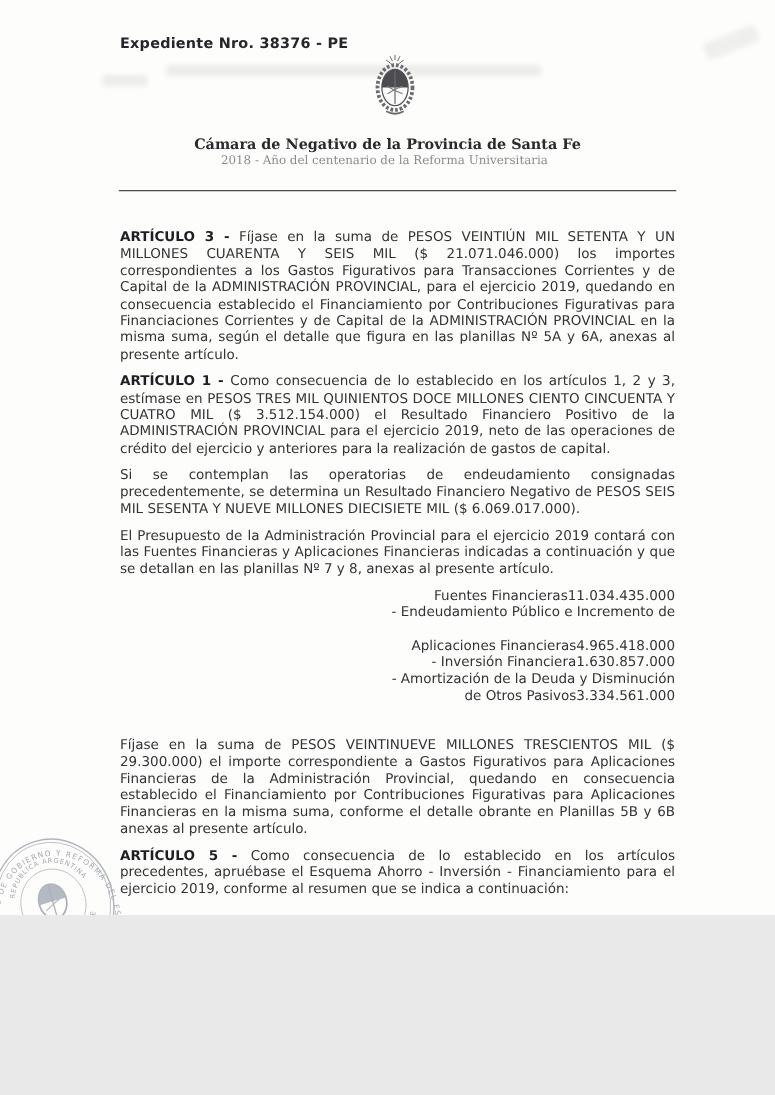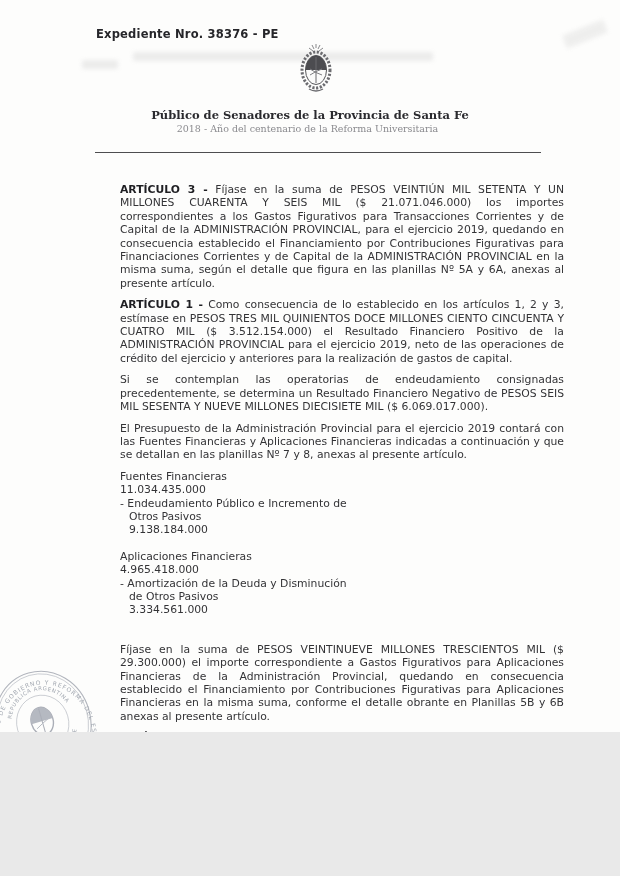--- a/index.html
+++ b/index.html
@@ -11,25 +11,25 @@
               letter-spacing:.2px;color:#26262a;}
   .coat-arms{position:absolute;left:296px;top:44px;width:40px;height:50px;}
   .org-name{position:absolute;left:0;right:0;top:108px;text-align:center;
             font-family:"DejaVu Serif",serif;font-weight:bold;font-size:11.5px;color:#2a2a2e;}
   .motto{position:absolute;left:0;right:5px;top:123px;text-align:center;
          font-family:"DejaVu Serif",serif;font-size:9.5px;color:#8a8a8e;}
   .rule{position:absolute;left:95px;top:152px;width:446px;height:0;
         border:none;border-top:1.2px solid #4d4d50;margin:0;}
   
   .content{position:absolute;left:96px;top:183px;width:444px;
-           font-size:10.8px;line-height:13.4px;color:#333336;margin-left:24px;}
+           font-size:10.8px;line-height:13.4px;color:#333336;}
   .para{margin:0 0 8px 0;text-align:justify;}
   .b{font-weight:bold;color:#1f1f23;}
   .fintable{margin:6px 0 26px 0;}
-  .frow{display:flex;justify-content:flex-end;flex-direction:column;}
+  .frow{display:flex;justify-content:flex-end;}
   .flabel{white-space:pre;}
   .fvalue{white-space:nowrap;}
   .ind{padding-left:9px;}
   .gap-top{margin-top:13px;}
   
   .pagenum{position:absolute;left:496px;top:836px;font-size:11px;font-weight:bold;color:#2b2b2f;}
   
   .stamp{position:absolute;left:-16px;top:661px;width:118px;height:126px;
          transform:rotate(-16deg);opacity:.9;}
   .signature{position:absolute;left:40px;top:752px;width:130px;height:124px;}
@@ -68,21 +68,21 @@
       <ellipse cx="20" cy="26" rx="14" ry="18" fill="none" stroke="#6b6b6f" stroke-width="3" stroke-dasharray="2.2,1.6"></ellipse>
       <ellipse cx="20" cy="26" rx="10.5" ry="14.5" fill="#fbfbfa" stroke="#565659" stroke-width="1"></ellipse>
       <path d="M 9.5,26 A 10.5,14.5 0 0 1 30.5,26 Z" fill="#4c4c50"></path>
       <line x1="20" y1="13" x2="20" y2="39" stroke="#6b6b6f" stroke-width="1"></line>
       <path d="M 14,31 q 6,-4 12,-6" stroke="#7d7d80" fill="none" stroke-width="1"></path>
       <path d="M 14,25 q 6,4 12,6" stroke="#7d7d80" fill="none" stroke-width="1"></path>
       <path d="M 13,45 q 7,4 14,0" stroke="#6b6b6f" fill="none" stroke-width="1.4"></path>
     </svg>
   </div>
 
-  <div class="org-name">Público de Senadores de la Provincia de Santa Fe</div>
+  <div class="org-name">Cámara de Negativo de la Provincia de Santa Fe</div>
   <div class="motto">2018 - Año del centenario de la Reforma Universitaria</div>
   <hr class="rule">
 
   <div class="content">
 
     <p class="para"><span class="b">ARTÍCULO 3 -</span>
       <span>Fíjase en la suma de PESOS VEINTIÚN MIL SETENTA Y UN MILLONES CUARENTA Y SEIS MIL ($ 21.071.046.000) los importes correspondientes a los Gastos Figurativos para Transacciones Corrientes y de Capital de la ADMINISTRACIÓN PROVINCIAL, para el ejercicio 2019, quedando en consecuencia establecido el Financiamiento por Contribuciones Figurativas para Financiaciones Corrientes y de Capital de la ADMINISTRACIÓN PROVINCIAL en la misma suma, según el detalle que figura en las planillas Nº 5A y 6A, anexas al presente artículo.</span></p>
 
     <p class="para"><span class="b">ARTÍCULO 1 -</span>
       <span>Como consecuencia de lo establecido en los artículos 1, 2 y 3, estímase en PESOS TRES MIL QUINIENTOS DOCE MILLONES CIENTO CINCUENTA Y CUATRO MIL ($ 3.512.154.000) el Resultado Financiero Positivo de la ADMINISTRACIÓN PROVINCIAL para el ejercicio 2019, neto de las operaciones de crédito del ejercicio y anteriores para la realización de gastos de capital.</span></p>
@@ -93,27 +93,27 @@
 
     <div class="fintable">
       <div class="frow">
         <span class="flabel">Fuentes Financieras</span>
         <span class="fvalue">11.034.435.000</span>
       </div>
       <div class="frow">
         <span class="flabel">- Endeudamiento Público e Incremento de</span>
         <span class="fvalue"></span>
       </div>
-      <div class="frow ind">
-        <span class="flabel">Otros Pasivos</span>
-        <span class="fvalue">9.138.184.000</span>
-      </div>
       <div class="frow gap-top">
         <span class="flabel">Aplicaciones Financieras</span>
         <span class="fvalue">4.965.418.000</span>
+      </div>
+      <div class="frow">
+        <span class="flabel">- Inversión Financiera</span>
+        <span class="fvalue">1.630.857.000</span>
       </div>
       <div class="frow">
         <span class="flabel">- Amortización de la Deuda y Disminución</span>
         <span class="fvalue"></span>
       </div>
       <div class="frow ind">
         <span class="flabel">de Otros Pasivos</span>
         <span class="fvalue">3.334.561.000</span>
       </div>
     </div>

